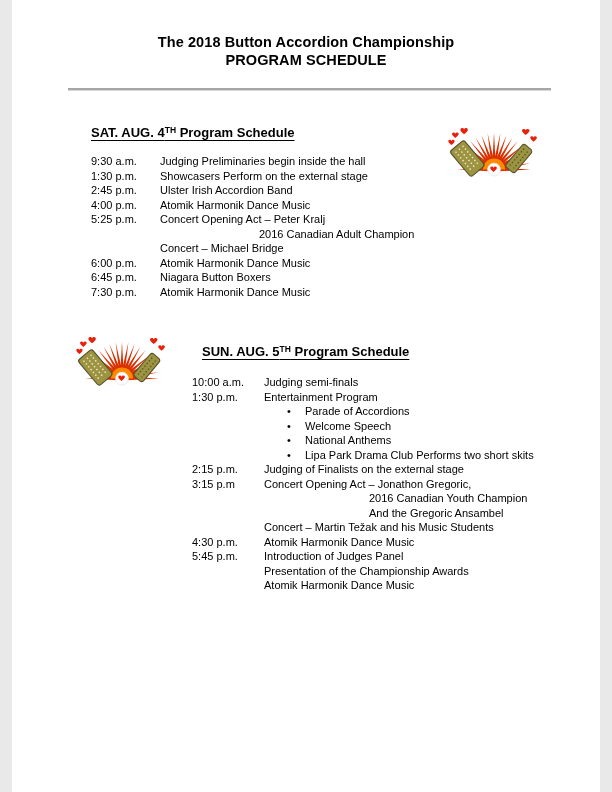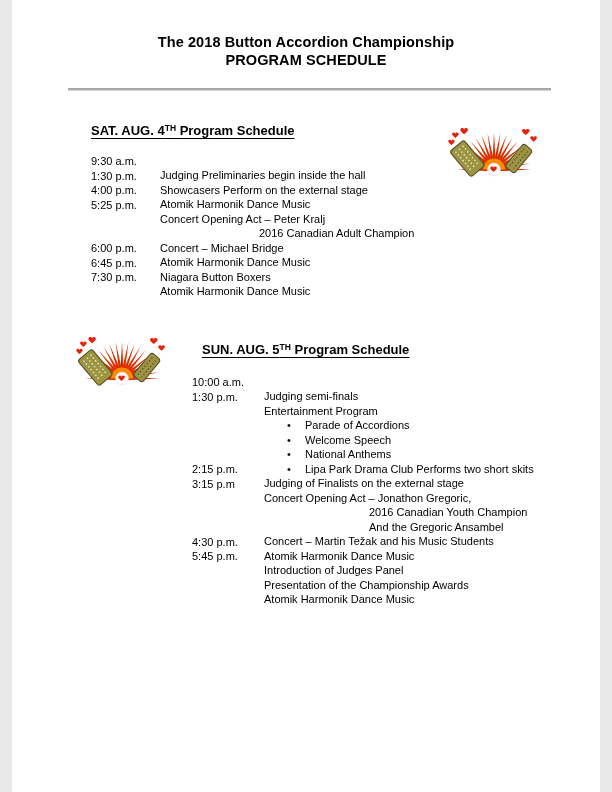--- a/index.html
+++ b/index.html
@@ -18,21 +18,21 @@
     font-weight:bold;font-size:14.5px;line-height:18px;
     letter-spacing:0.1px;
     white-space:nowrap;
   }
   .rule{
     position:absolute;top:88px;left:56px;width:483px;height:2px;
     background:#a6a6a6;border-bottom:1px solid #d8d8d8;
   }
   .heading{
     position:absolute;
-    font-weight:bold;font-size:13px;line-height:15px;
+    font-weight:bold;font-size:13px;line-height:20px;
     white-space:nowrap;
   }
   .heading .hu{
     text-decoration:underline;
     text-decoration-thickness:1.4px;
     text-underline-offset:2.5px;
   }
   .heading sup{
     font-size:8.5px;
     vertical-align:baseline;
@@ -45,21 +45,21 @@
   .sun-accordion{left:64px;top:336px;}
   .sched{
     position:absolute;
     font-size:11px;
   }
   .sat-list{left:79px;top:154px;}
   .sun-list{left:180px;top:375px;}
   .row{display:flex;height:14.53px;line-height:14.53px;white-space:nowrap;}
   .sat-list .time{flex:0 0 69px;}
   .sun-list .time{flex:0 0 72px;}
-  .desc{white-space:pre;margin-top:14px;}
+  .desc{white-space:pre;}
   .sat-list .deep{margin-left:99px;}
   .sun-list .deep{margin-left:105px;}
   .bullet{position:relative;padding-left:41px;}
   .bullet::before{
     content:"\2022";
     position:absolute;left:23px;top:0;
   }
 </style>
 </head>
 <body>
@@ -131,20 +131,24 @@
   <div class="sched sat-list" id="sat-list">
       <div class="row">
         <span class="time">9:30 a.m.</span>
         <span class="desc">Judging Preliminaries begin inside the hall</span>
       </div>
       <div class="row">
         <span class="time">1:30 p.m.</span>
         <span class="desc">Showcasers Perform on the external stage</span>
       </div>
       <div class="row">
+        <span class="time">2:45 p.m.</span>
+        <span class="desc">Ulster Irish Accordion Band</span>
+      </div>
+      <div class="row">
         <span class="time">4:00 p.m.</span>
         <span class="desc">Atomik Harmonik Dance Music</span>
       </div>
       <div class="row">
         <span class="time">5:25 p.m.</span>
         <span class="desc">Concert Opening Act – Peter Kralj</span>
       </div>
       <div class="row">
         <span class="time"></span>
         <span class="desc deep">2016 Canadian Adult Champion</span>

